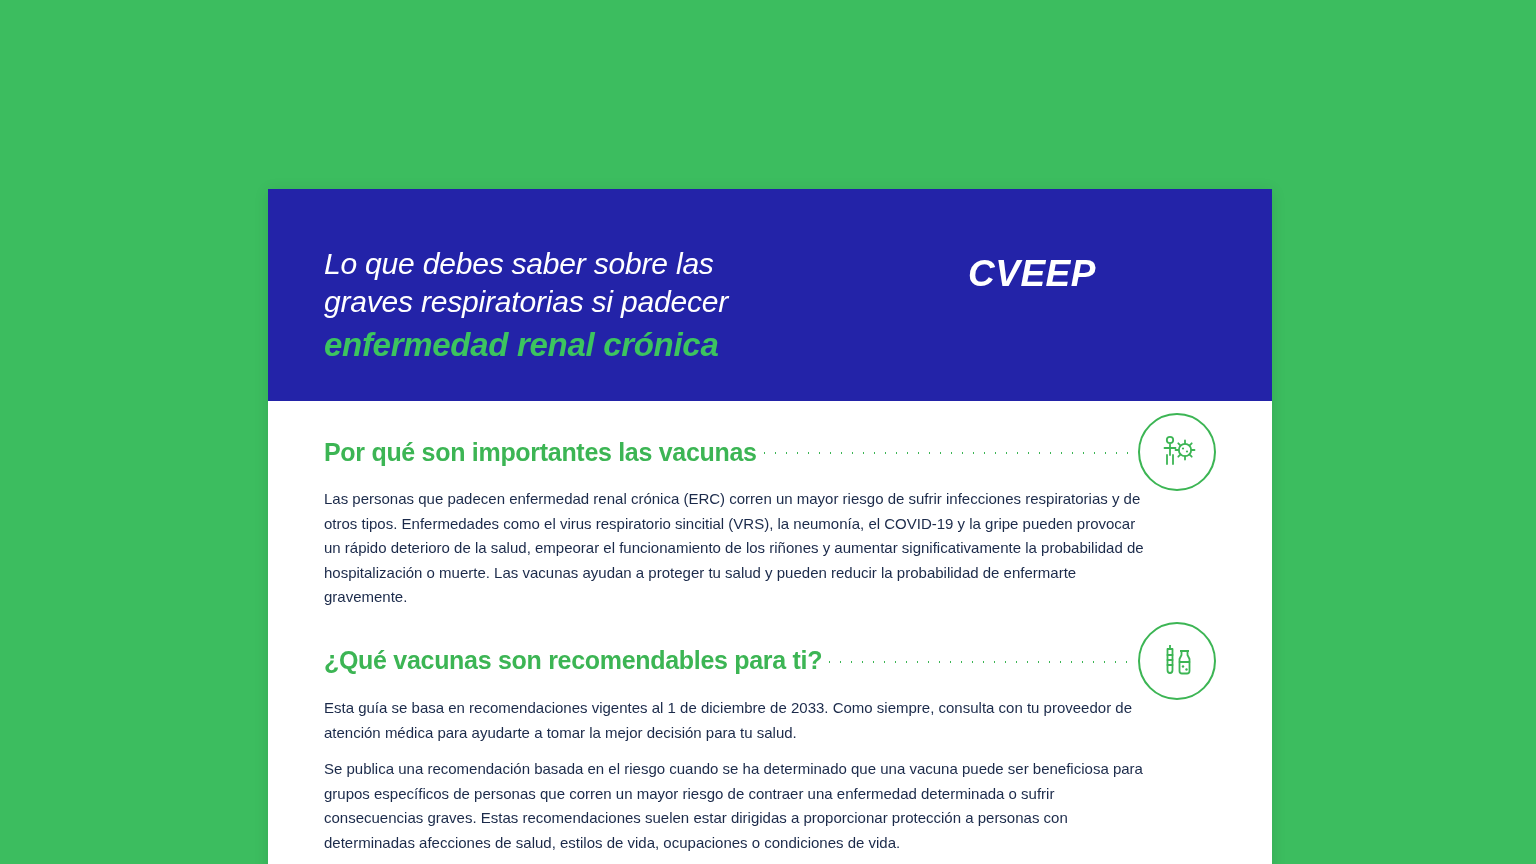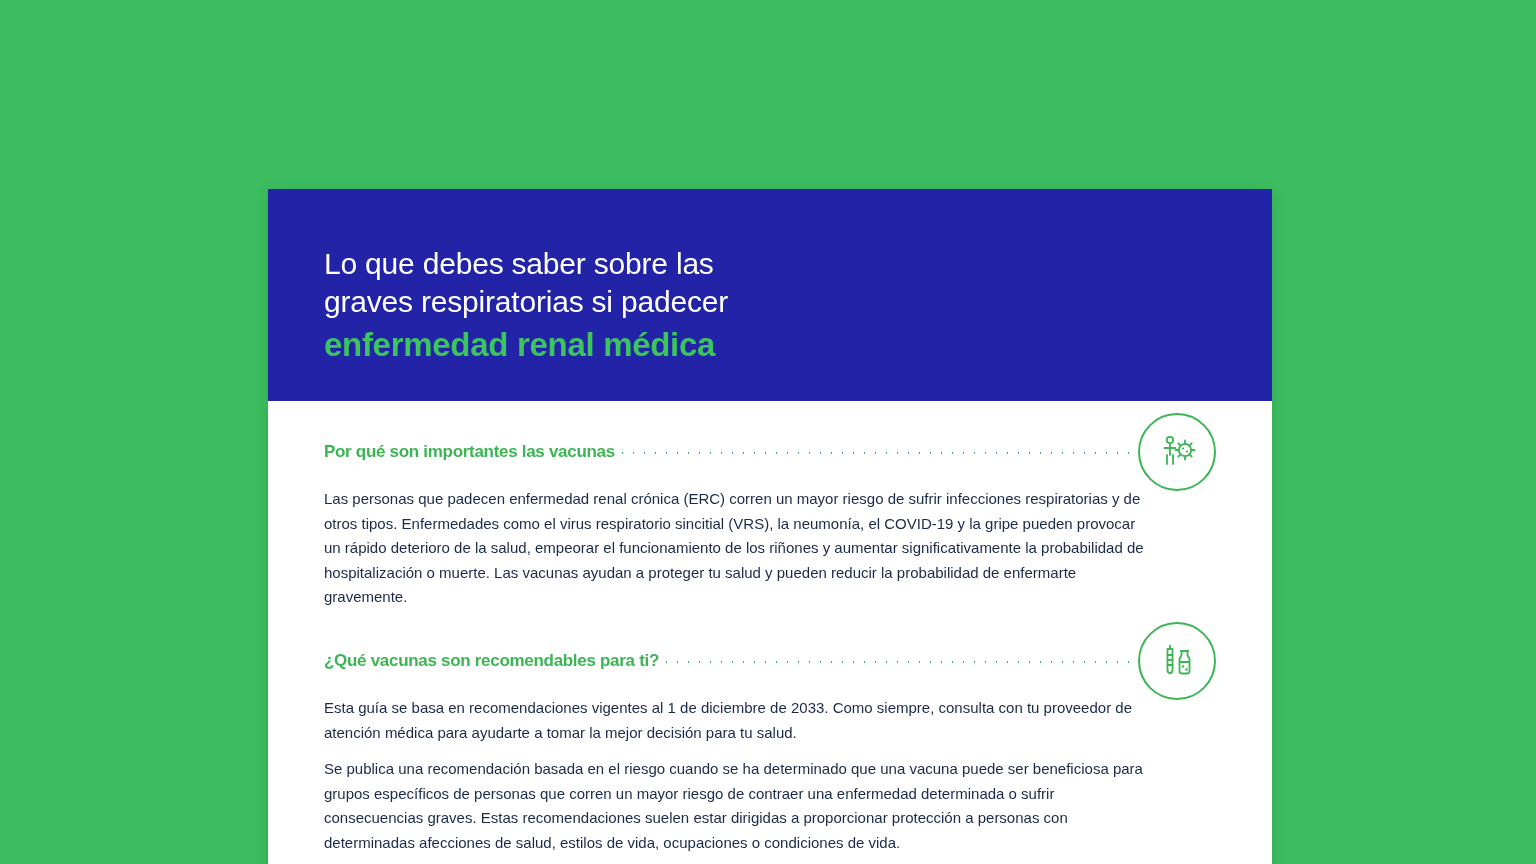--- a/index.html
+++ b/index.html
@@ -24,20 +24,21 @@
     box-shadow: 0 2px 14px rgba(0,0,0,0.10);
     overflow: hidden;
   }
 
   
   .header {
     position: relative;
     height: 196px;
     background: #2323a8;
     padding: 8px;
+    font-style: italic;
   }
   .header-title {
     position: absolute;
     left: 56px;
     top: 56px;
     width: 600px;
     color: #ffffff;
     font-size: 30px;
     line-height: 38px;
     font-weight: 400;
@@ -86,21 +87,21 @@
 
   .section-head {
     position: relative;
     display: flex;
     align-items: center;
     margin-top: 30px;
     height: 42px;
   }
   .section-title {
     color: #3cb554;
-    font-size: 17px;
+    font-size: 25px;
     font-weight: bold;
     letter-spacing: -0.3px;
     white-space: nowrap;
   }
   .dotline {
     flex: 1;
     height: 4px;
     margin: 0 6px 0 2px;
     background-image: radial-gradient(#3cb554 1.6px, transparent 1.7px);
     background-size: 11px 4px;
@@ -133,23 +134,24 @@
 </style>
 </head>
 <body>
 
 <div class="page-wrap">
 
   <div class="header">
     <div class="header-title">
       <span class="line">Lo que debes saber sobre las</span>
       <span class="line">graves respiratorias si padecer</span>
-      <span class="accent">enfermedad renal médica</span>
+      <span class="accent">enfermedad renal crónica</span>
     </div>
     <div class="brand">
+      <div class="brand-name">CVEEP</div>
     </div>
   </div>
 
   <div class="body-area">
 
     <div class="section-head">
       <div class="section-title">Por qué son importantes las vacunas</div>
       <div class="dotline"></div>
       <div class="icon-badge">
         <svg width="42" height="42" viewBox="0 0 42 42" fill="none" stroke="#3cb554" stroke-width="1.8">

